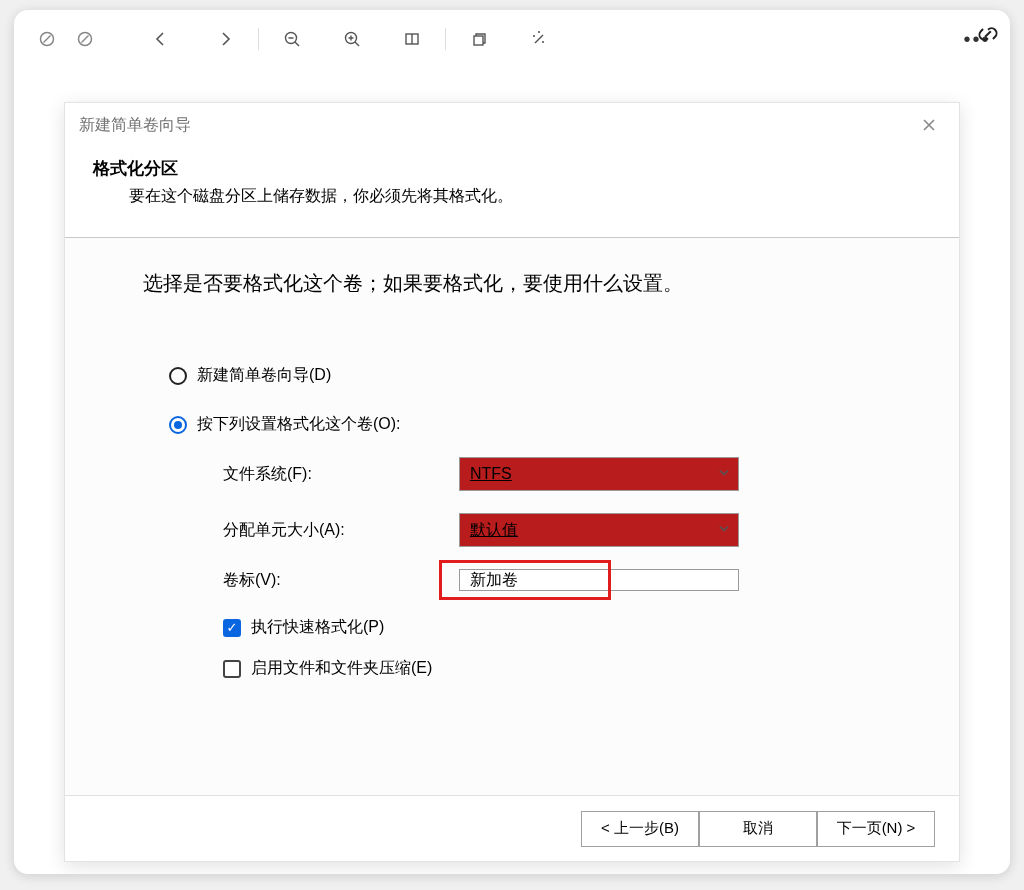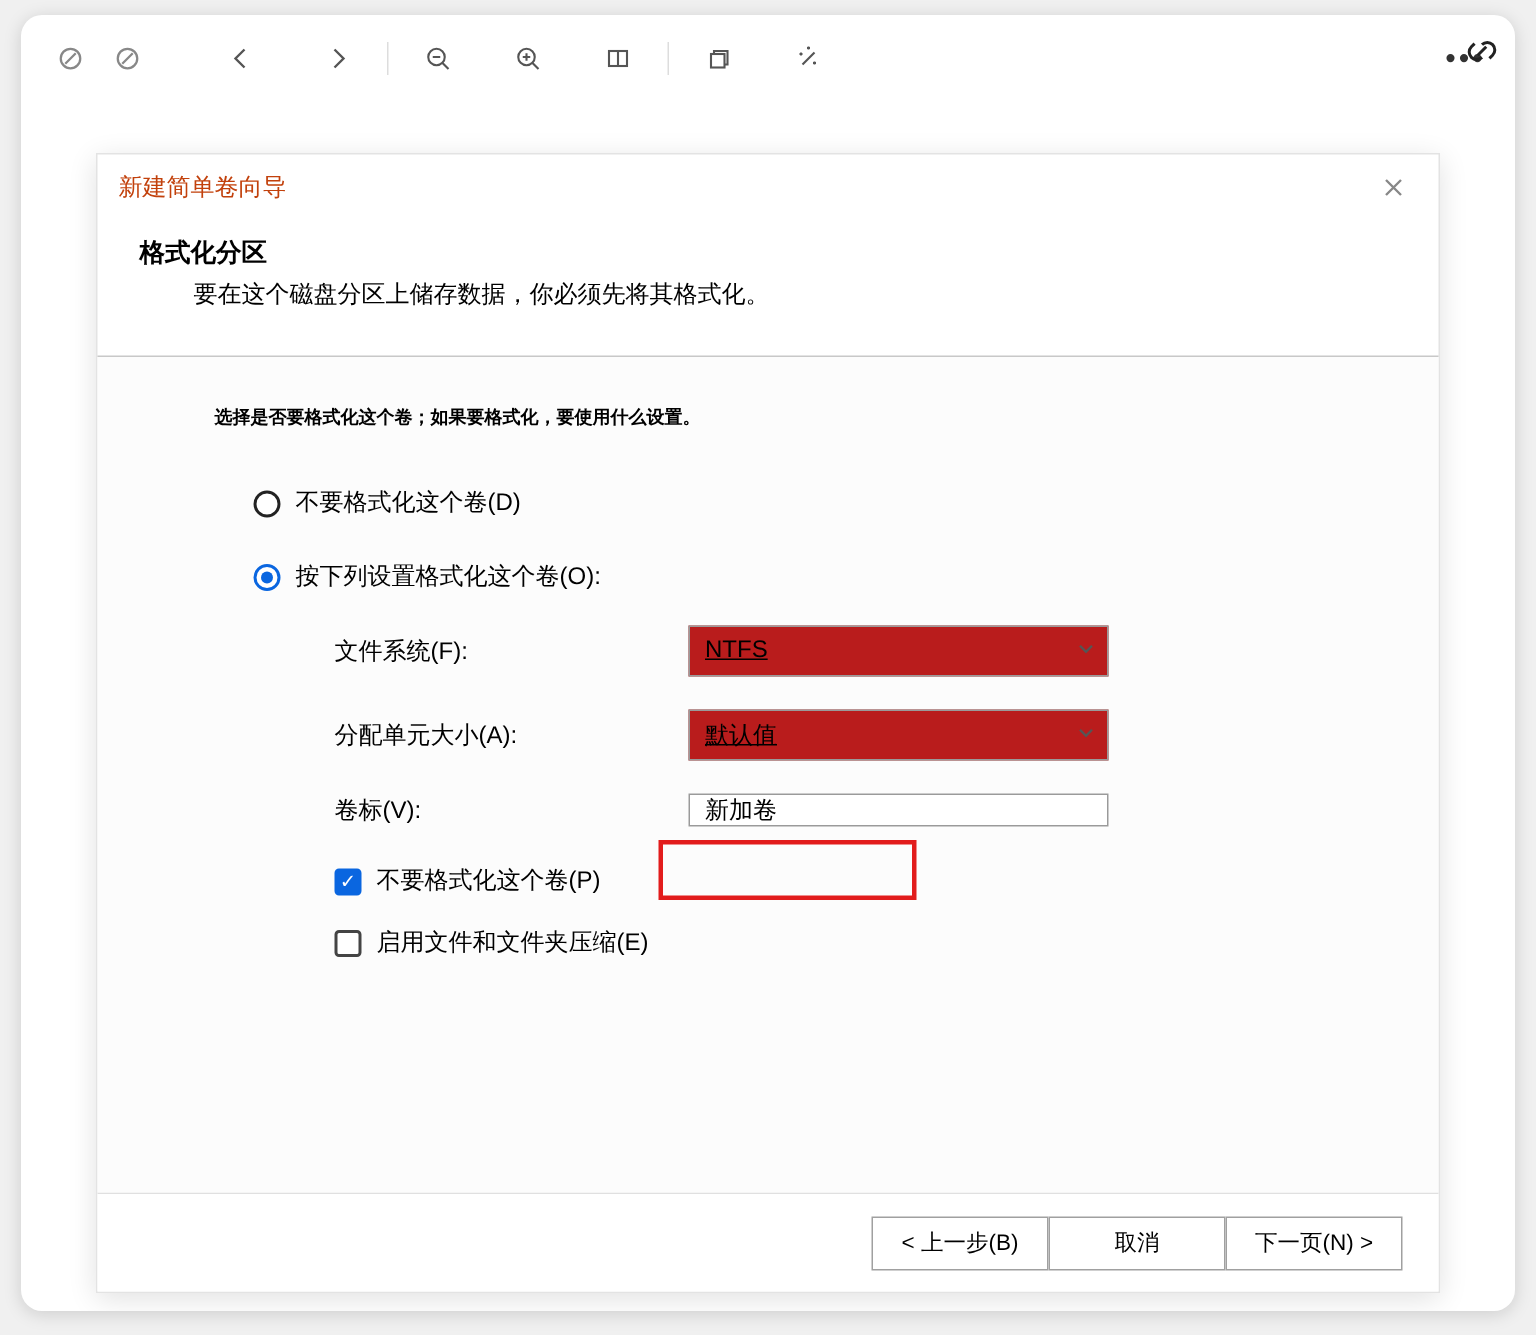--- a/index.html
+++ b/index.html
@@ -71,21 +71,21 @@
     box-shadow: 0 4px 18px rgba(0,0,0,0.12);
     display: flex;
     flex-direction: column;
   }
   .dialog-titlebar {
     height: 44px;
     display: flex;
     align-items: center;
     padding: 0 14px;
     font-size: 16px;
-    color: #c2410c;
+    color: #737373;
   }
   .dialog-close {
     margin-left: auto;
     width: 32px; height: 32px;
     display: flex; align-items: center; justify-content: center;
     color: #888;
     font-size: 18px;
   }
   .dialog-hero {
     padding: 10px 28px 24px 28px;
@@ -105,25 +105,24 @@
     height: 1px;
     background: #c8c8c8;
     margin: 6px 0 0 0;
   }
   .dialog-body {
     flex: 1;
     background: #fcfcfc;
     padding: 32px 8px 10px 8px;
   }
   .body-intro {
-    font-size: 12px;
+    font-size: 20px;
     color: #000;
     padding-left: 70px;
-    margin-bottom: 38px;
-    font-weight: bold;
+    margin-bottom: 68px;
   }
   .radio-row {
     display: flex;
     align-items: center;
     gap: 10px;
     padding-left: 96px;
     font-size: 16px;
     color: #000;
     margin-bottom: 28px;
   }
@@ -315,21 +314,21 @@
       <div class="hero-title">格式化分区</div>
       <div class="hero-sub">要在这个磁盘分区上储存数据，你必须先将其格式化。</div>
     </div>
     <div class="dialog-divider"></div>
 
     <div class="dialog-body" style="position:relative;">
       <div class="body-intro">选择是否要格式化这个卷；如果要格式化，要使用什么设置。</div>
 
       <div class="radio-row">
         <span class="radio"></span>
-        <span>不要格式化这个卷(D)</span>
+        <span>新建简单卷向导(D)</span>
       </div>
 
       <div class="radio-row" style="margin-bottom:22px;">
         <span class="radio checked"></span>
         <span>按下列设置格式化这个卷(O):</span>
       </div>
 
       <div class="field-grid">
         <div class="field-label">文件系统(F):</div>
         <div class="select">
@@ -354,21 +353,21 @@
         <div class="field-label">卷标(V):</div>
         <div class="text-input" id="volLabelInput">
           <span>新加卷</span>
         </div>
       </div>
 
       <div class="highlight-box" style="left:374px; top:322px; width:172px; height:40px;"></div>
 
       <div class="check-row">
         <span class="checkbox checked">✓</span>
-        <span>不要格式化这个卷(P)</span>
+        <span>执行快速格式化(P)</span>
       </div>
 
       <div class="check-row">
         <span class="checkbox"></span>
         <span>启用文件和文件夹压缩(E)</span>
       </div>
     </div>
 
     <div class="dialog-footer">
       <div class="btn">&lt; 上一步(B)</div>

